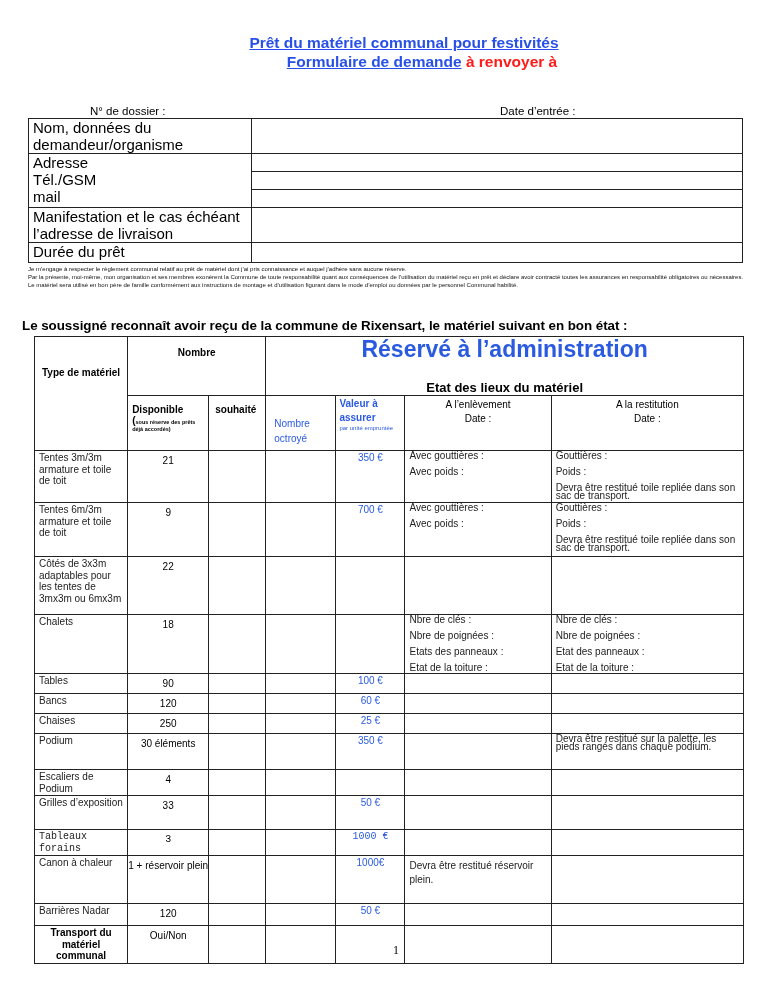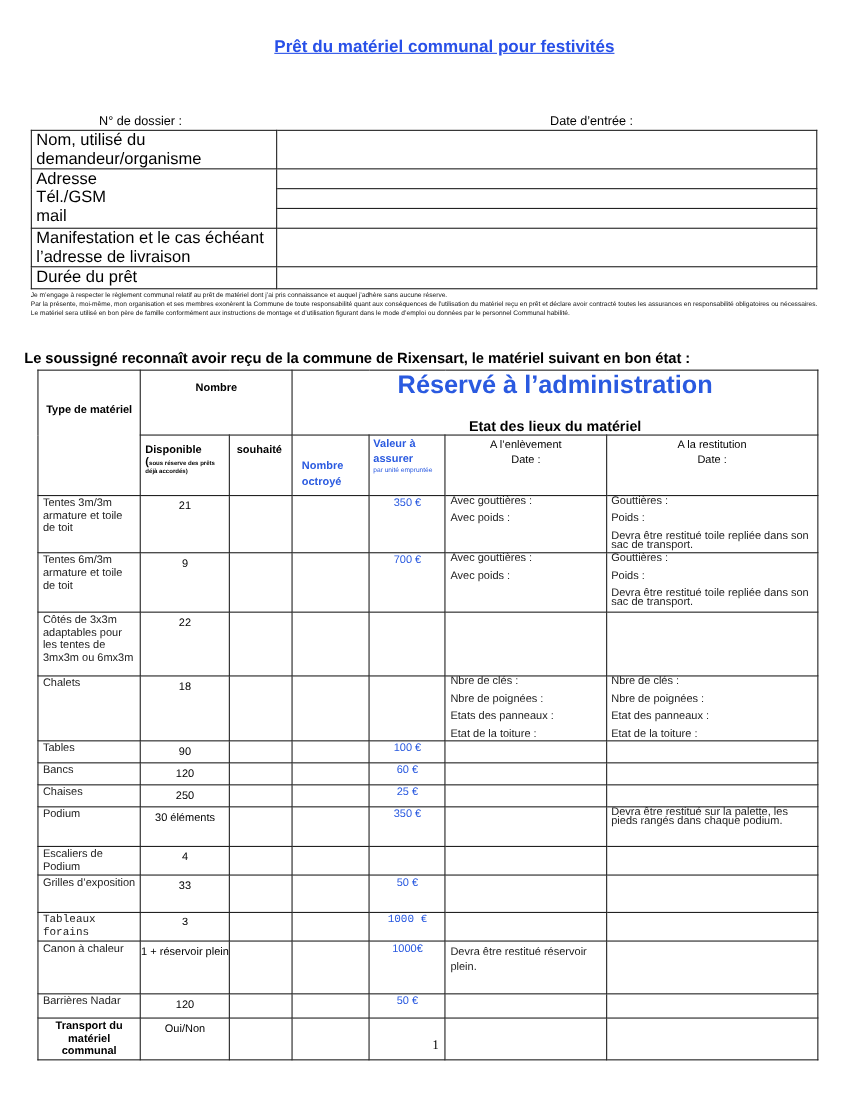--- a/index.html
+++ b/index.html
@@ -39,50 +39,51 @@
 
   .hd-type { text-align: center; font-weight: bold; font-size: 13px; line-height: 16px; padding-top: 28px !important; }
   .hd-nombre { text-align: center; font-weight: bold; font-size: 13px; padding-top: 10px !important; height: 33px; }
   .hd-admin { text-align: center; }
   .admin-title { color: #2a5ae0; font-size: 23px; font-weight: bold; line-height: 24px; margin-top: 0px; }
   .admin-sub { font-size: 13px; font-weight: bold; margin-top: 19px; }
   .hd-disp { font-weight: bold; font-size: 11px; padding: 8px 4px 0 4px !important; height: 46px; }
   .hd-disp small { display: block; font-size: 5.5px; line-height: 7px; font-weight: bold; margin-top: 2px; }
   .hd-disp small .paren { font-size: 10px; }
   .hd-souh { font-weight: bold; font-size: 11px; padding: 8px 0 0 6px !important; }
-  .hd-oct { color: #2a5ae0; font-weight: bold; font-size: 13px; line-height: 15px; padding: 20px 0 0 8px !important; }
+  .hd-oct { color: #2a5ae0; font-weight: normal; font-size: 13px; line-height: 15px; padding: 20px 0 0 8px !important; }
   .hd-val { color: #2a5ae0; font-weight: bold; font-size: 13px; line-height: 14px; padding: 1px 0 0 3px !important; }
   .hd-val small { display: block; font-size: 6px; line-height: 6.5px; font-weight: normal; }
   .hd-col { text-align: center; font-weight: normal; font-size: 12.5px; line-height: 14px; padding-top: 2px !important; }
 
   .t-type { font-size: 10px; line-height: 11.5px; padding: 1px 4px !important; color: #222; }
   .t-type.bold { font-weight: bold; text-align: center; color: #000; }
   .t-disp { text-align: center; font-size: 16px; line-height: 17px; padding-top: 1px !important; }
   .t-val { text-align: center; color: #2a5ae0; font-size: 12px; padding-top: 1px !important; }
   .t-note { font-size: 6.5px; line-height: 8px; padding: 1px 4px !important; color: #222; }
   .t-note p { margin: 0 0 8px 0; }
   .t-note p.last { margin-bottom: 0; }
   .t-note-big { font-size: 12px; line-height: 14px; padding: 3px 4px !important; }
 
   .page-num { position: absolute; left: 393px; top: 943px; font-family: "Liberation Serif", serif; font-size: 12px; }
 </style>
 </head>
 <body>
 
 <div class="title-block">
   <div class="title-line1"><a>Prêt du matériel communal pour festivités</a></div>
+  <div class="title-line2"><a>Formulaire de demande</a><span class="red"> à renvoyer à</span></div>
 </div>
 
 <div class="dossier-label">N° de dossier :</div>
 <div class="date-label">Date d’entrée :</div>
 
 <table class="id-table">
   <tbody>
       <tr class="h-r1">
-    <td class="lab">Nom, utilisé du demandeur/organisme</td>
+    <td class="lab">Nom, données du demandeur/organisme</td>
     <td></td>
   </tr>
   <tr class="h-r2">
     <td class="lab" rowspan="3">
       <div>Adresse</div>
       <div>Tél./GSM</div>
       <div>mail</div>
     </td>
     <td></td>
   </tr>

